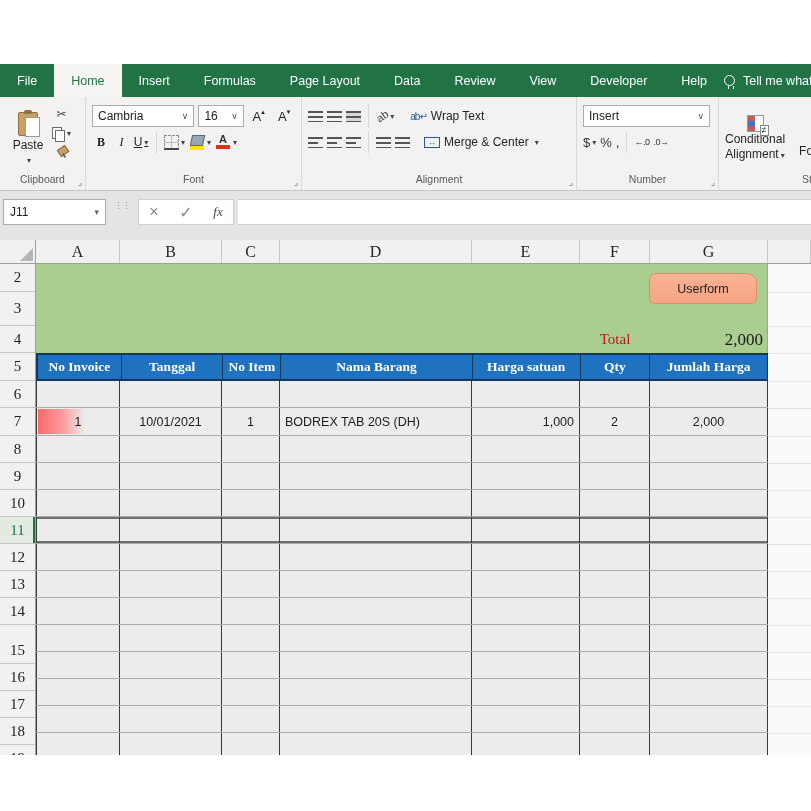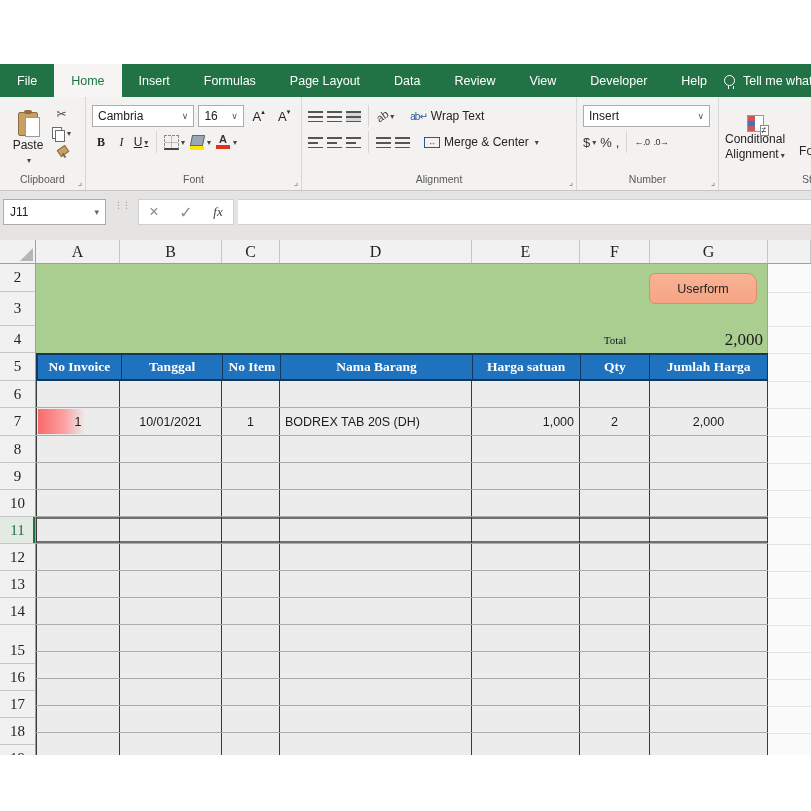--- a/index.html
+++ b/index.html
@@ -112,21 +112,21 @@
               border-right:1px solid #9F9F9F; }
   .rowhead { border-bottom:1px solid #C6C6C6; display:flex; align-items:center; justify-content:center;
              font-size:15px; color:#222; }
   .rowhead.sel { background:#E3EAE1; color:#1E7145; box-shadow:inset -2px 0 0 var(--excel-green,#217346); }
 
   #green-band { position:absolute; left:36px; top:24px; width:732px; height:89px;
                 background:var(--sheet-green,#A9CE90); border-right:1px solid #A0A0A0; }
   #title-cell { position:absolute; left:0; top:28px; width:100%; height:34px; display:flex; align-items:center; justify-content:center;
                 font-weight:bold; font-size:21px; letter-spacing:1px; color:#111; }
   #total-label { position:absolute; left:544px; top:62px; width:70px; height:27px; display:flex; align-items:center; justify-content:center;
-                 font-size:11px; color:#0f172a; }
+                 font-size:15px; color:#b91c1c; }
   #total-value { position:absolute; left:614px; top:62px; width:118px; height:27px; display:flex; align-items:center; justify-content:flex-end;
                  padding-right:5px; font-size:17px; color:#1a1a1a; }
   #userform-btn { position:absolute; left:613px; top:9px; width:108px; height:31px;
                   background:linear-gradient(#F8B294,var(--userform-fill,#F5A584));
                   border:1px solid #DE8C6B; border-radius:6px 10px 6px 6px;
                   display:flex; align-items:center; justify-content:center;
                   font-family:"Liberation Sans",sans-serif; font-size:12.5px; color:#1f1f1f; }
 
   #header-row5 { position:absolute; left:36px; top:113px; width:732px; height:28px; display:flex;
                  background:var(--header-blue,#1F72BE);

